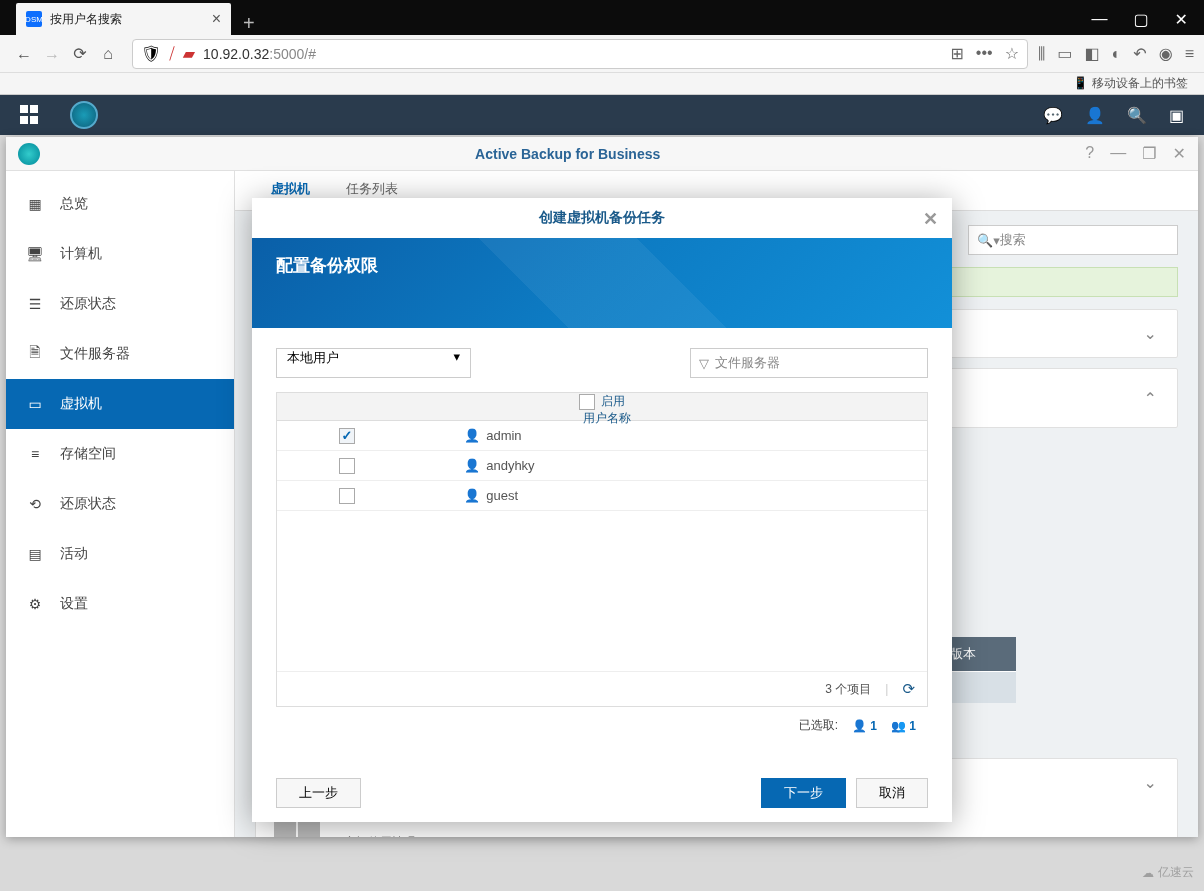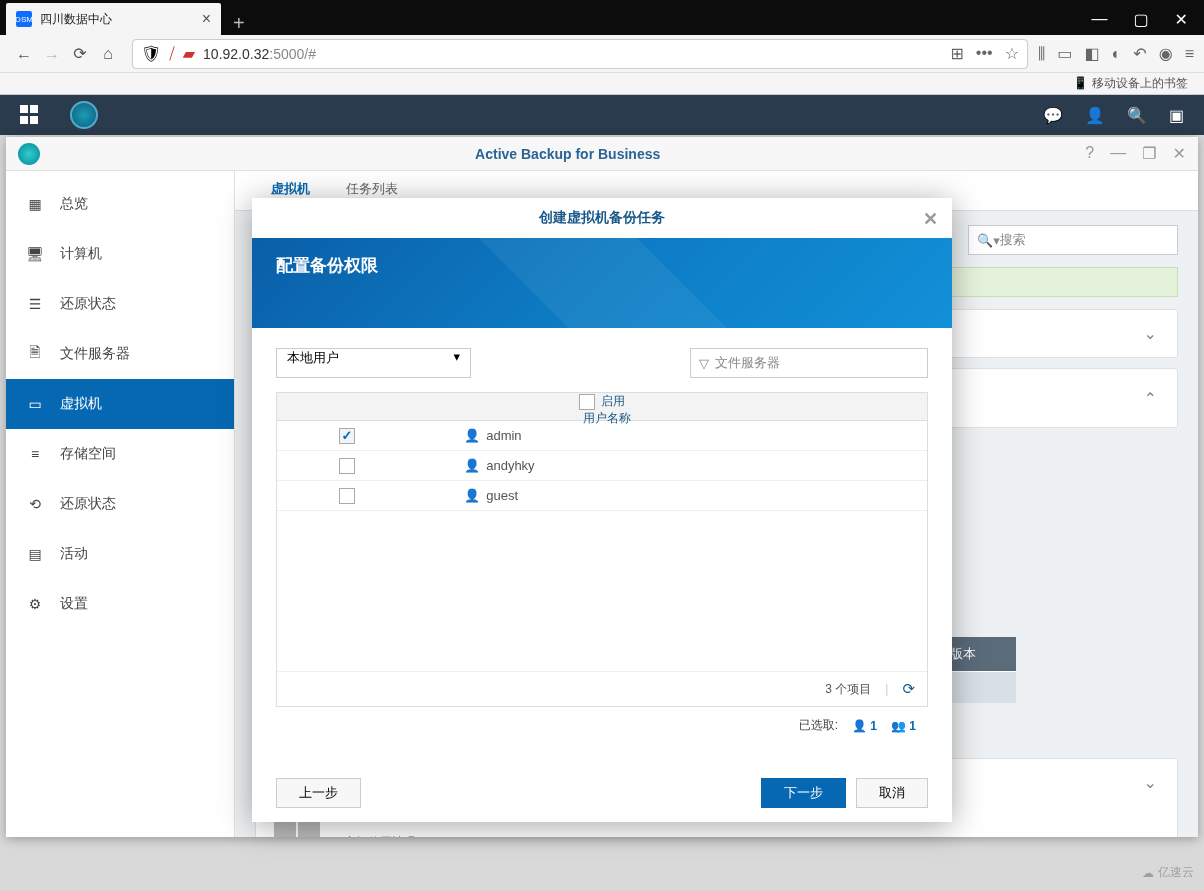--- a/index.html
+++ b/index.html
@@ -1,20 +1,20 @@
 <!DOCTYPE html>
 <html><head>
 <meta charset="utf-8">
 <style>
 *{margin:0;padding:0;box-sizing:border-box;font-family:"Microsoft YaHei","Segoe UI",Arial,sans-serif;}
 body{width:1204px;height:891px;background:#d9d9d9;overflow:hidden;position:relative;}
 
 
 .browser-tabs{height:35px;background:#0c0c0c;display:flex;align-items:flex-end;}
-.tab{height:32px;width:215px;background:#f5f5f5;display:flex;align-items:center;padding:0 10px;border-radius:2px 2px 0 0;margin-left:6px;position:relative;}
+.tab{height:32px;width:215px;background:#f5f5f5;display:flex;align-items:center;padding:0 10px;border-radius:2px 2px 0 0;margin-left:16px;position:relative;}
 .tab-icon{width:16px;height:16px;background:#0d6efd;color:#fff;font-size:8px;display:flex;align-items:center;justify-content:center;margin-right:8px;border-radius:2px;}
 .tab-title{font-size:12px;color:#222;flex:1;}
 .tab-close{color:#555;cursor:pointer;font-size:16px;}
 .new-tab{color:#bbb;font-size:20px;padding:0 12px;cursor:pointer;}
 
 .addr-bar{height:38px;background:#f5f5f5;display:flex;align-items:center;padding:0 10px;border-bottom:1px solid #ddd;}
 .nav-btn{width:28px;height:28px;display:flex;align-items:center;justify-content:center;color:#555;cursor:pointer;}
 .nav-btn.disabled{color:#bbb;}
 .url-box{flex:1;height:30px;border:1px solid #ccc;border-radius:4px;background:#fff;margin:0 10px;display:flex;align-items:center;padding:0 8px;}
 .url-text{flex:1;font-size:14px;color:#333;}
@@ -100,21 +100,21 @@
 .right-btns{display:flex;gap:10px;}
 
 .watermark{position:absolute;right:10px;bottom:10px;opacity:0.5;font-size:12px;color:#666;display:flex;align-items:center;gap:4px;}
 </style>
 </head>
 <body>
 
 <div class="browser-tabs">
   <div class="tab">
     <div class="tab-icon">DSM</div>
-    <div class="tab-title">四川数据中心</div>
+    <div class="tab-title">按用户名搜索</div>
     <div class="tab-close">×</div>
   </div>
   <div class="new-tab">+</div>
   <div style="flex:1"></div>
   <div style="display:flex;gap:26px;padding:6px 16px;color:#fff;">
     <span>—</span>
     <span>▢</span>
     <span>✕</span>
   </div>
 </div>

